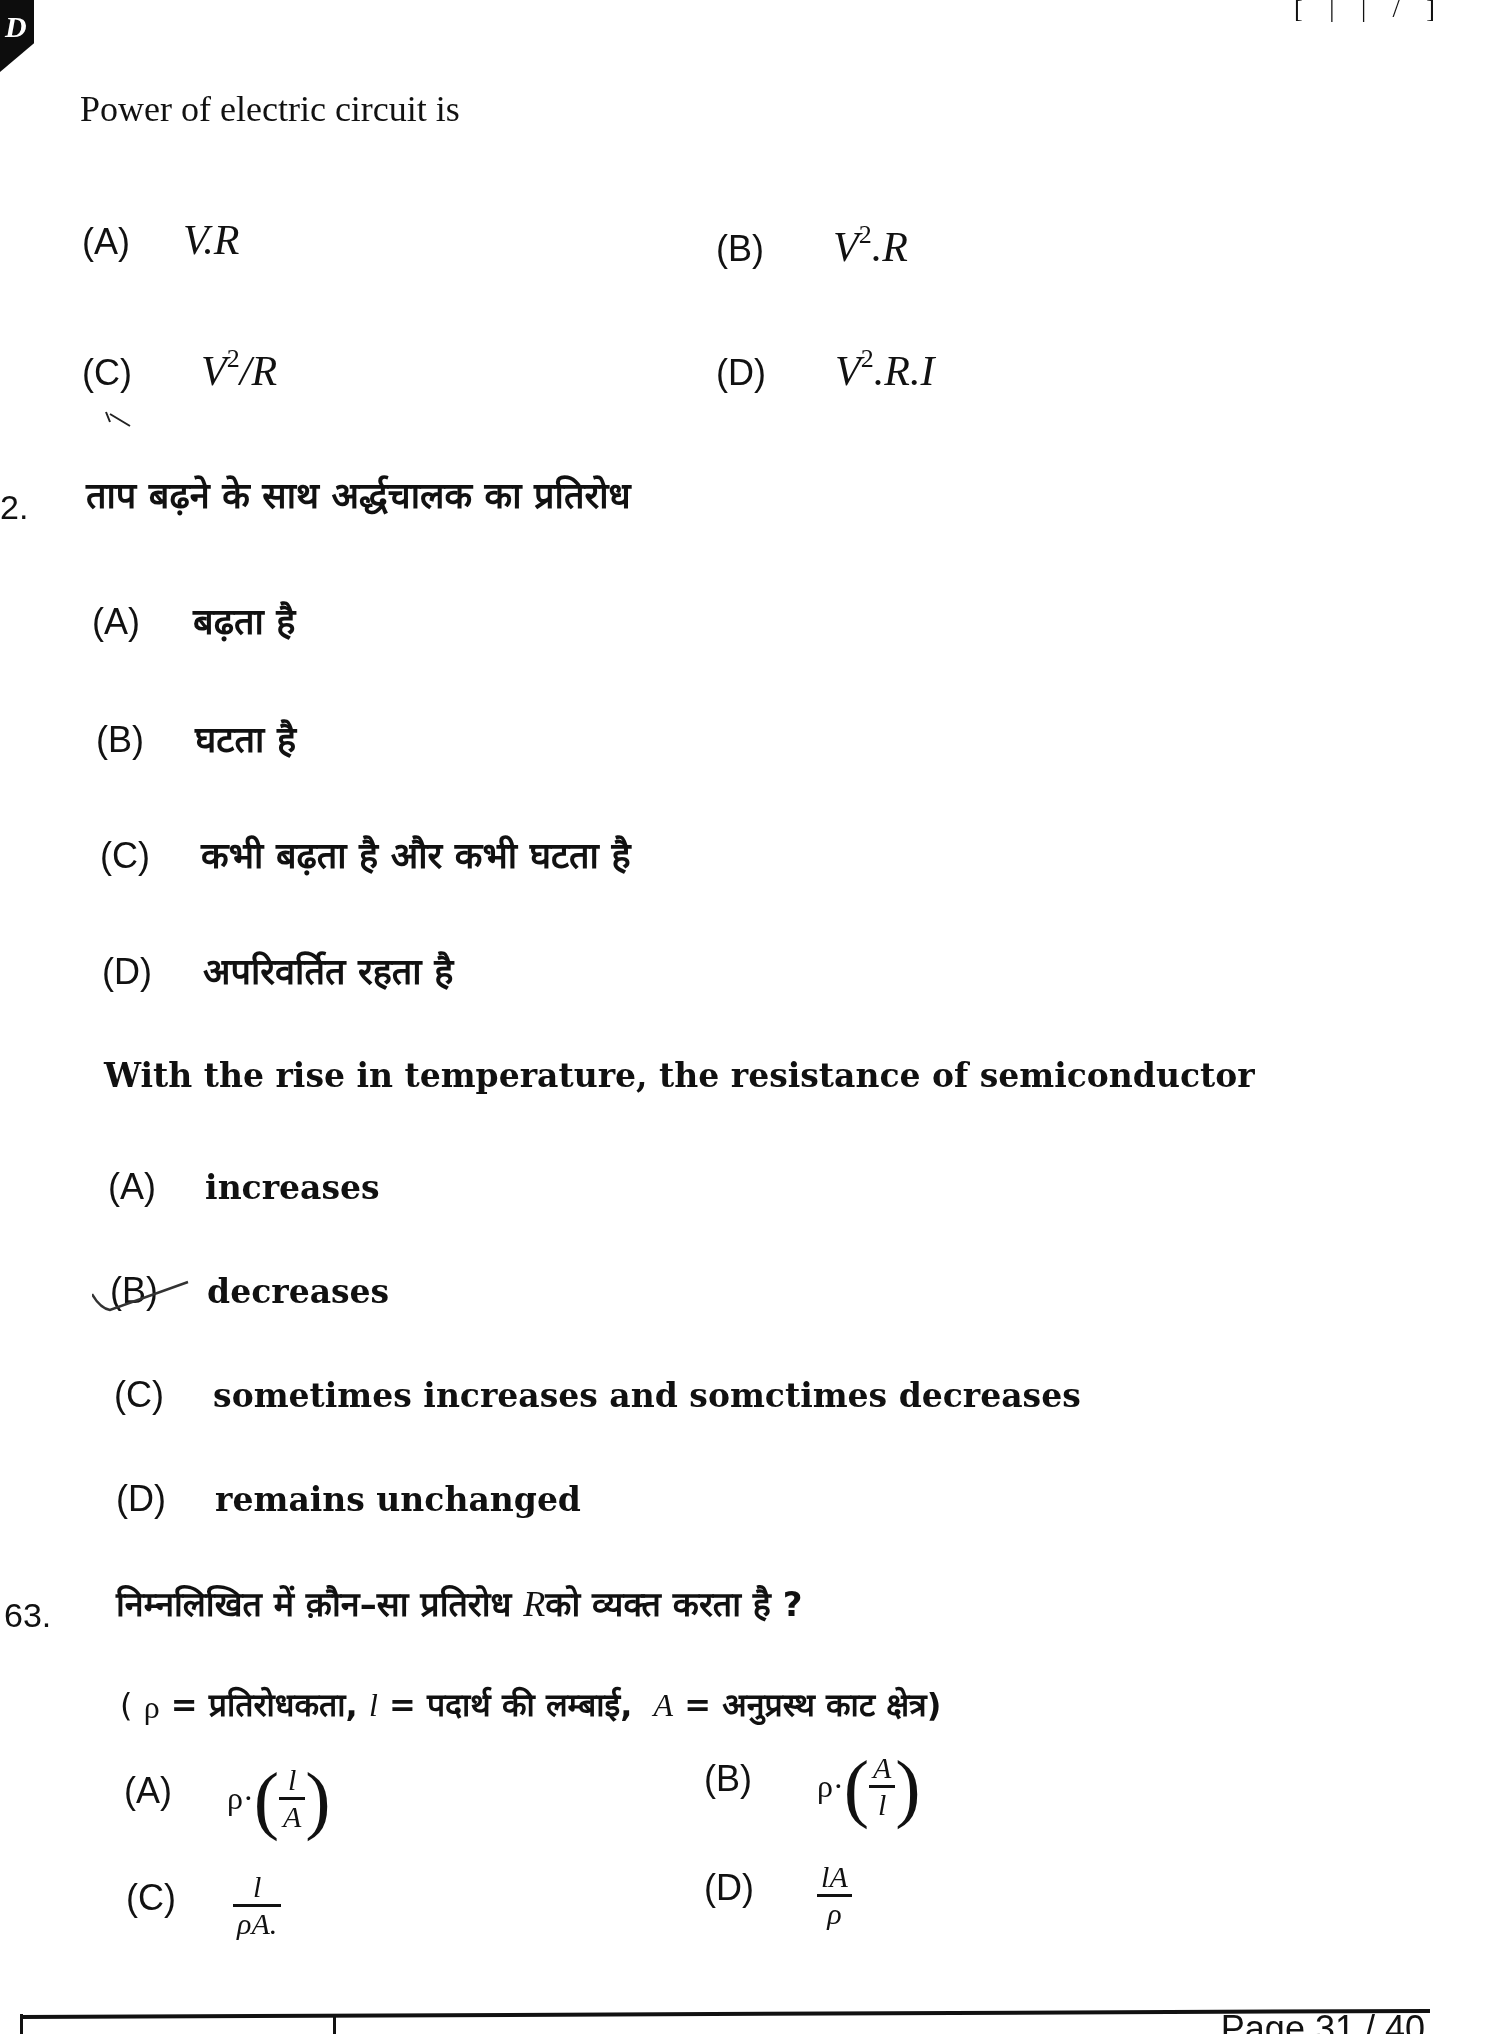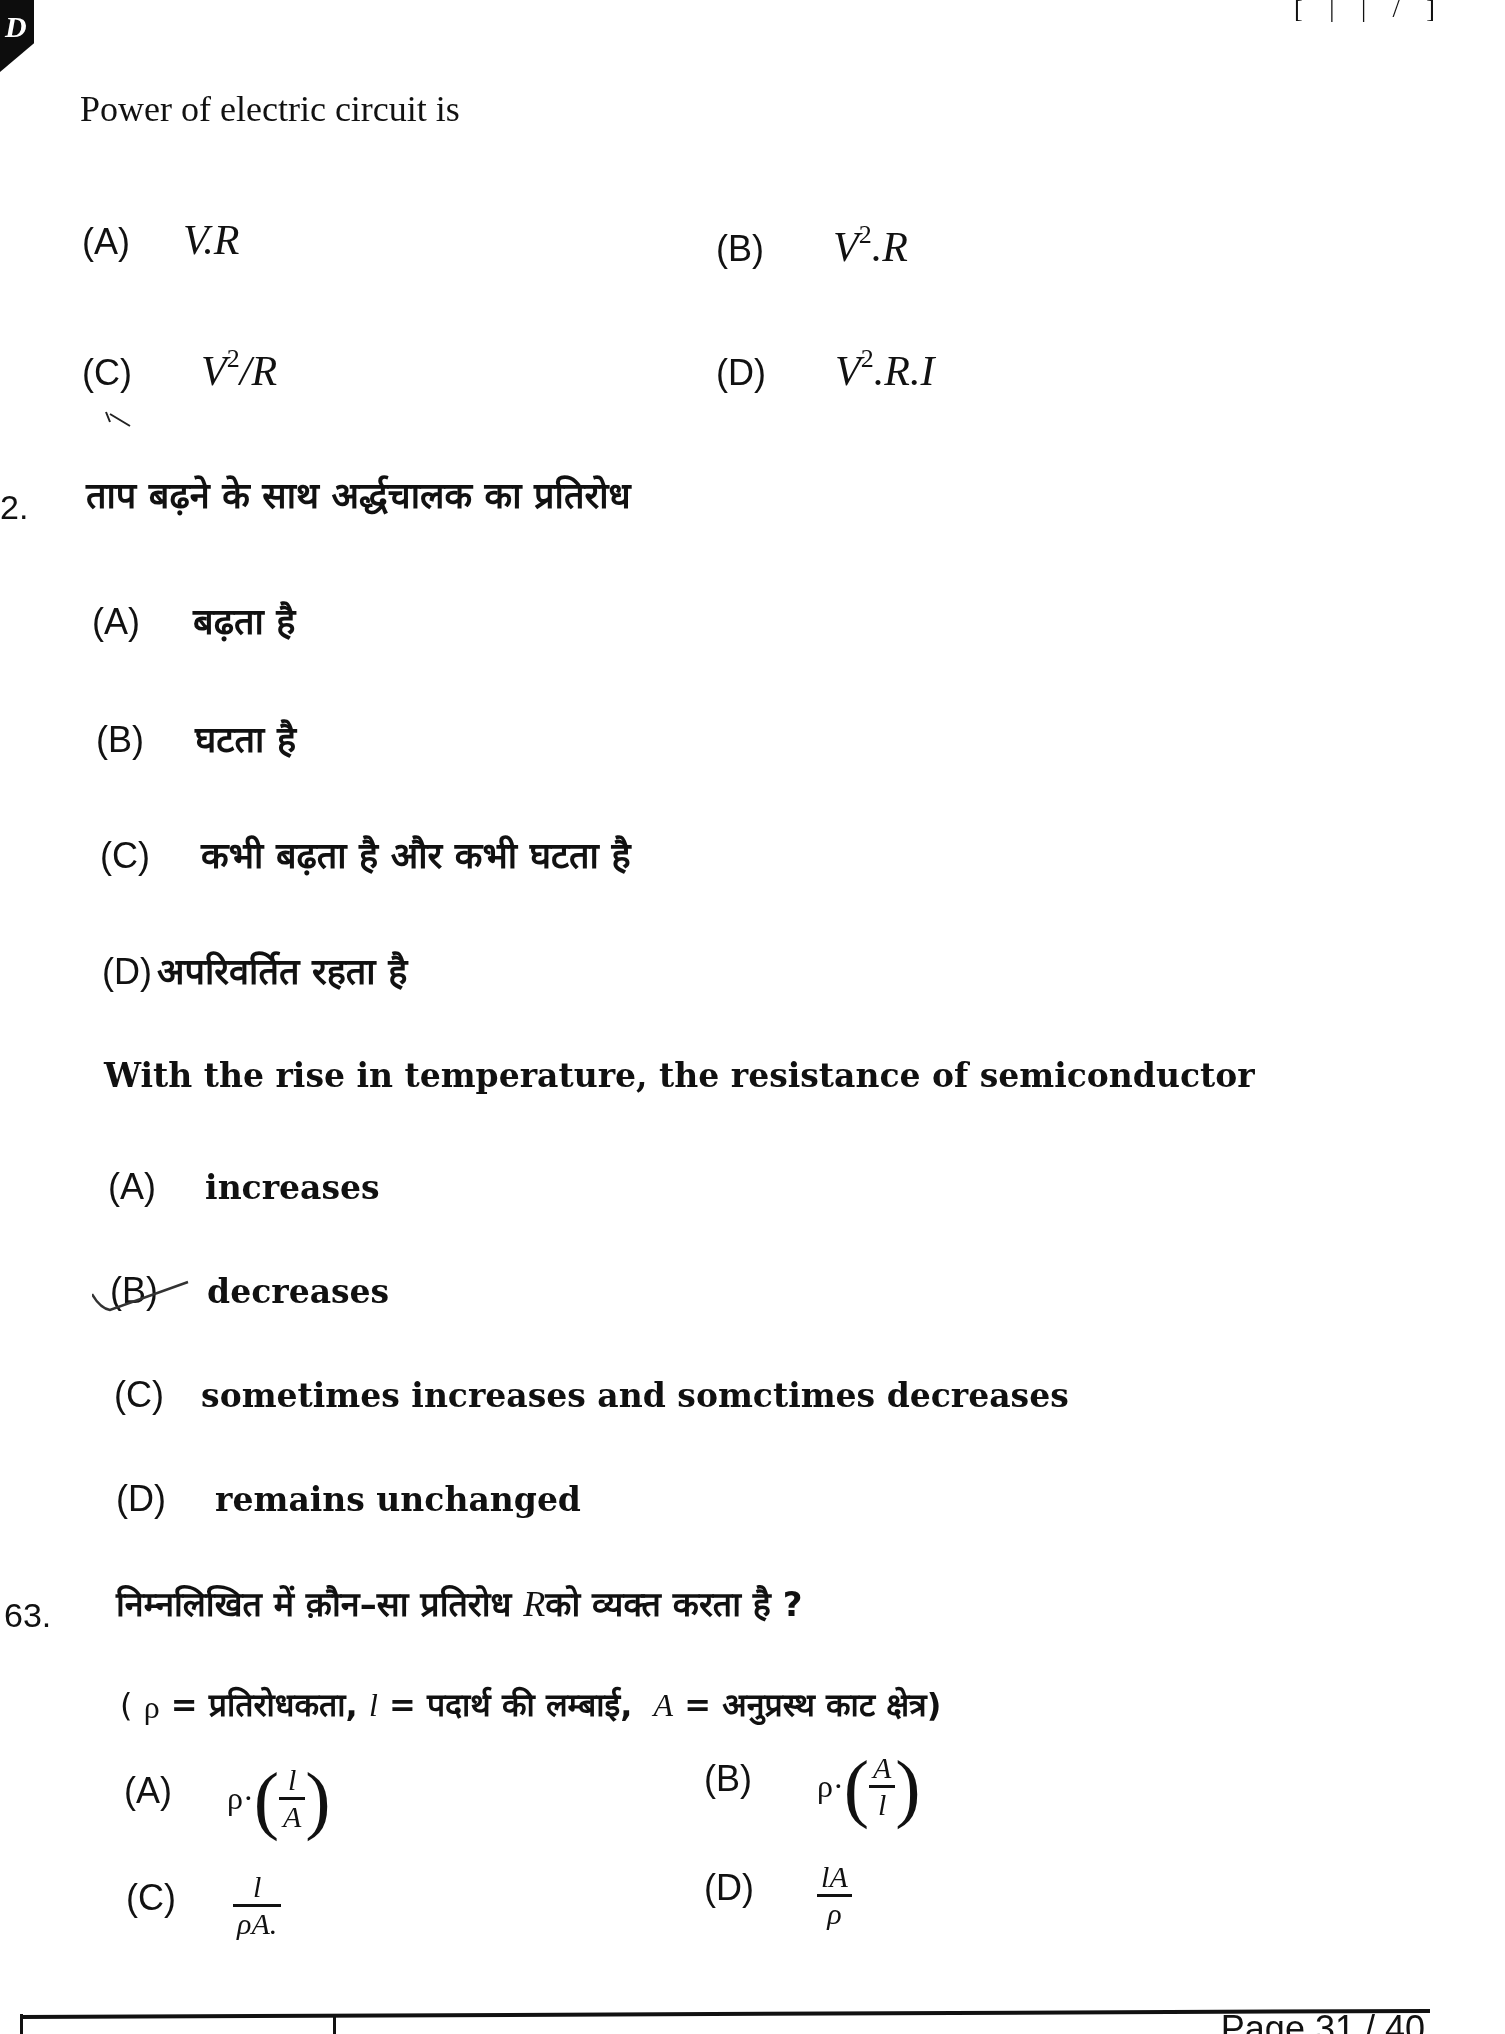--- a/index.html
+++ b/index.html
@@ -92,39 +92,39 @@
 <div class="abs" style="left:96px; top:714px;">
   <span class="opt-label">(B)</span>
   <span class="hindi" style="margin-left:46px;">घटता है</span>
 </div>
 <div class="abs" style="left:100px; top:830px;">
   <span class="opt-label">(C)</span>
   <span class="hindi" style="margin-left:46px;">कभी बढ़ता है और कभी घटता है</span>
 </div>
 <div class="abs" style="left:102px; top:946px;">
   <span class="opt-label">(D)</span>
-  <span class="hindi" style="">अपरिवर्तित रहता है</span>
+  <span class="hindi" style="margin-left:46px;">अपरिवर्तित रहता है</span>
 </div>
 
 <div class="abs eng-bold" style="left:104px; top:1056px;">With the rise in temperature, the resistance of semiconductor</div>
 
 <div class="abs" style="left:108px; top:1166px;">
   <span class="opt-label">(A)</span>
   <span class="eng-bold" style="margin-left:44px;">increases</span>
 </div>
 <div class="abs" style="left:110px; top:1270px;">
   <span class="opt-label">(B)</span>
   <span class="eng-bold" style="margin-left:44px;">decreases</span>
 </div>
 <svg class="abs checkmark" viewBox="0 0 100 40">
     <path d="M0 14 Q8 28 18 30 L96 2" stroke="#333" stroke-width="2.5" fill="none"></path>
   </svg>
 <div class="abs" style="left:114px; top:1374px;">
   <span class="opt-label">(C)</span>
-  <span class="eng-bold" style="margin-left:32px;">sometimes increases and somctimes decreases</span>
+  <span class="eng-bold" style="margin-left:44px;">sometimes increases and somctimes decreases</span>
 </div>
 <div class="abs" style="left:116px; top:1478px;">
   <span class="opt-label">(D)</span>
   <span class="eng-bold" style="margin-left:44px;text-align:center;">remains unchanged</span>
 </div>
 
 <div class="abs qnum" style="left:4px; top:1596px;">63.</div>
 <div class="abs hindi" style="left:116px; top:1580px; font-size:34px;">
   <span>निम्नलिखित में क़ौन–सा प्रतिरोध</span>
   <span class="math" style="font-weight:normal; font-size:36px;">R</span><span>को व्यक्त करता है ?</span>

